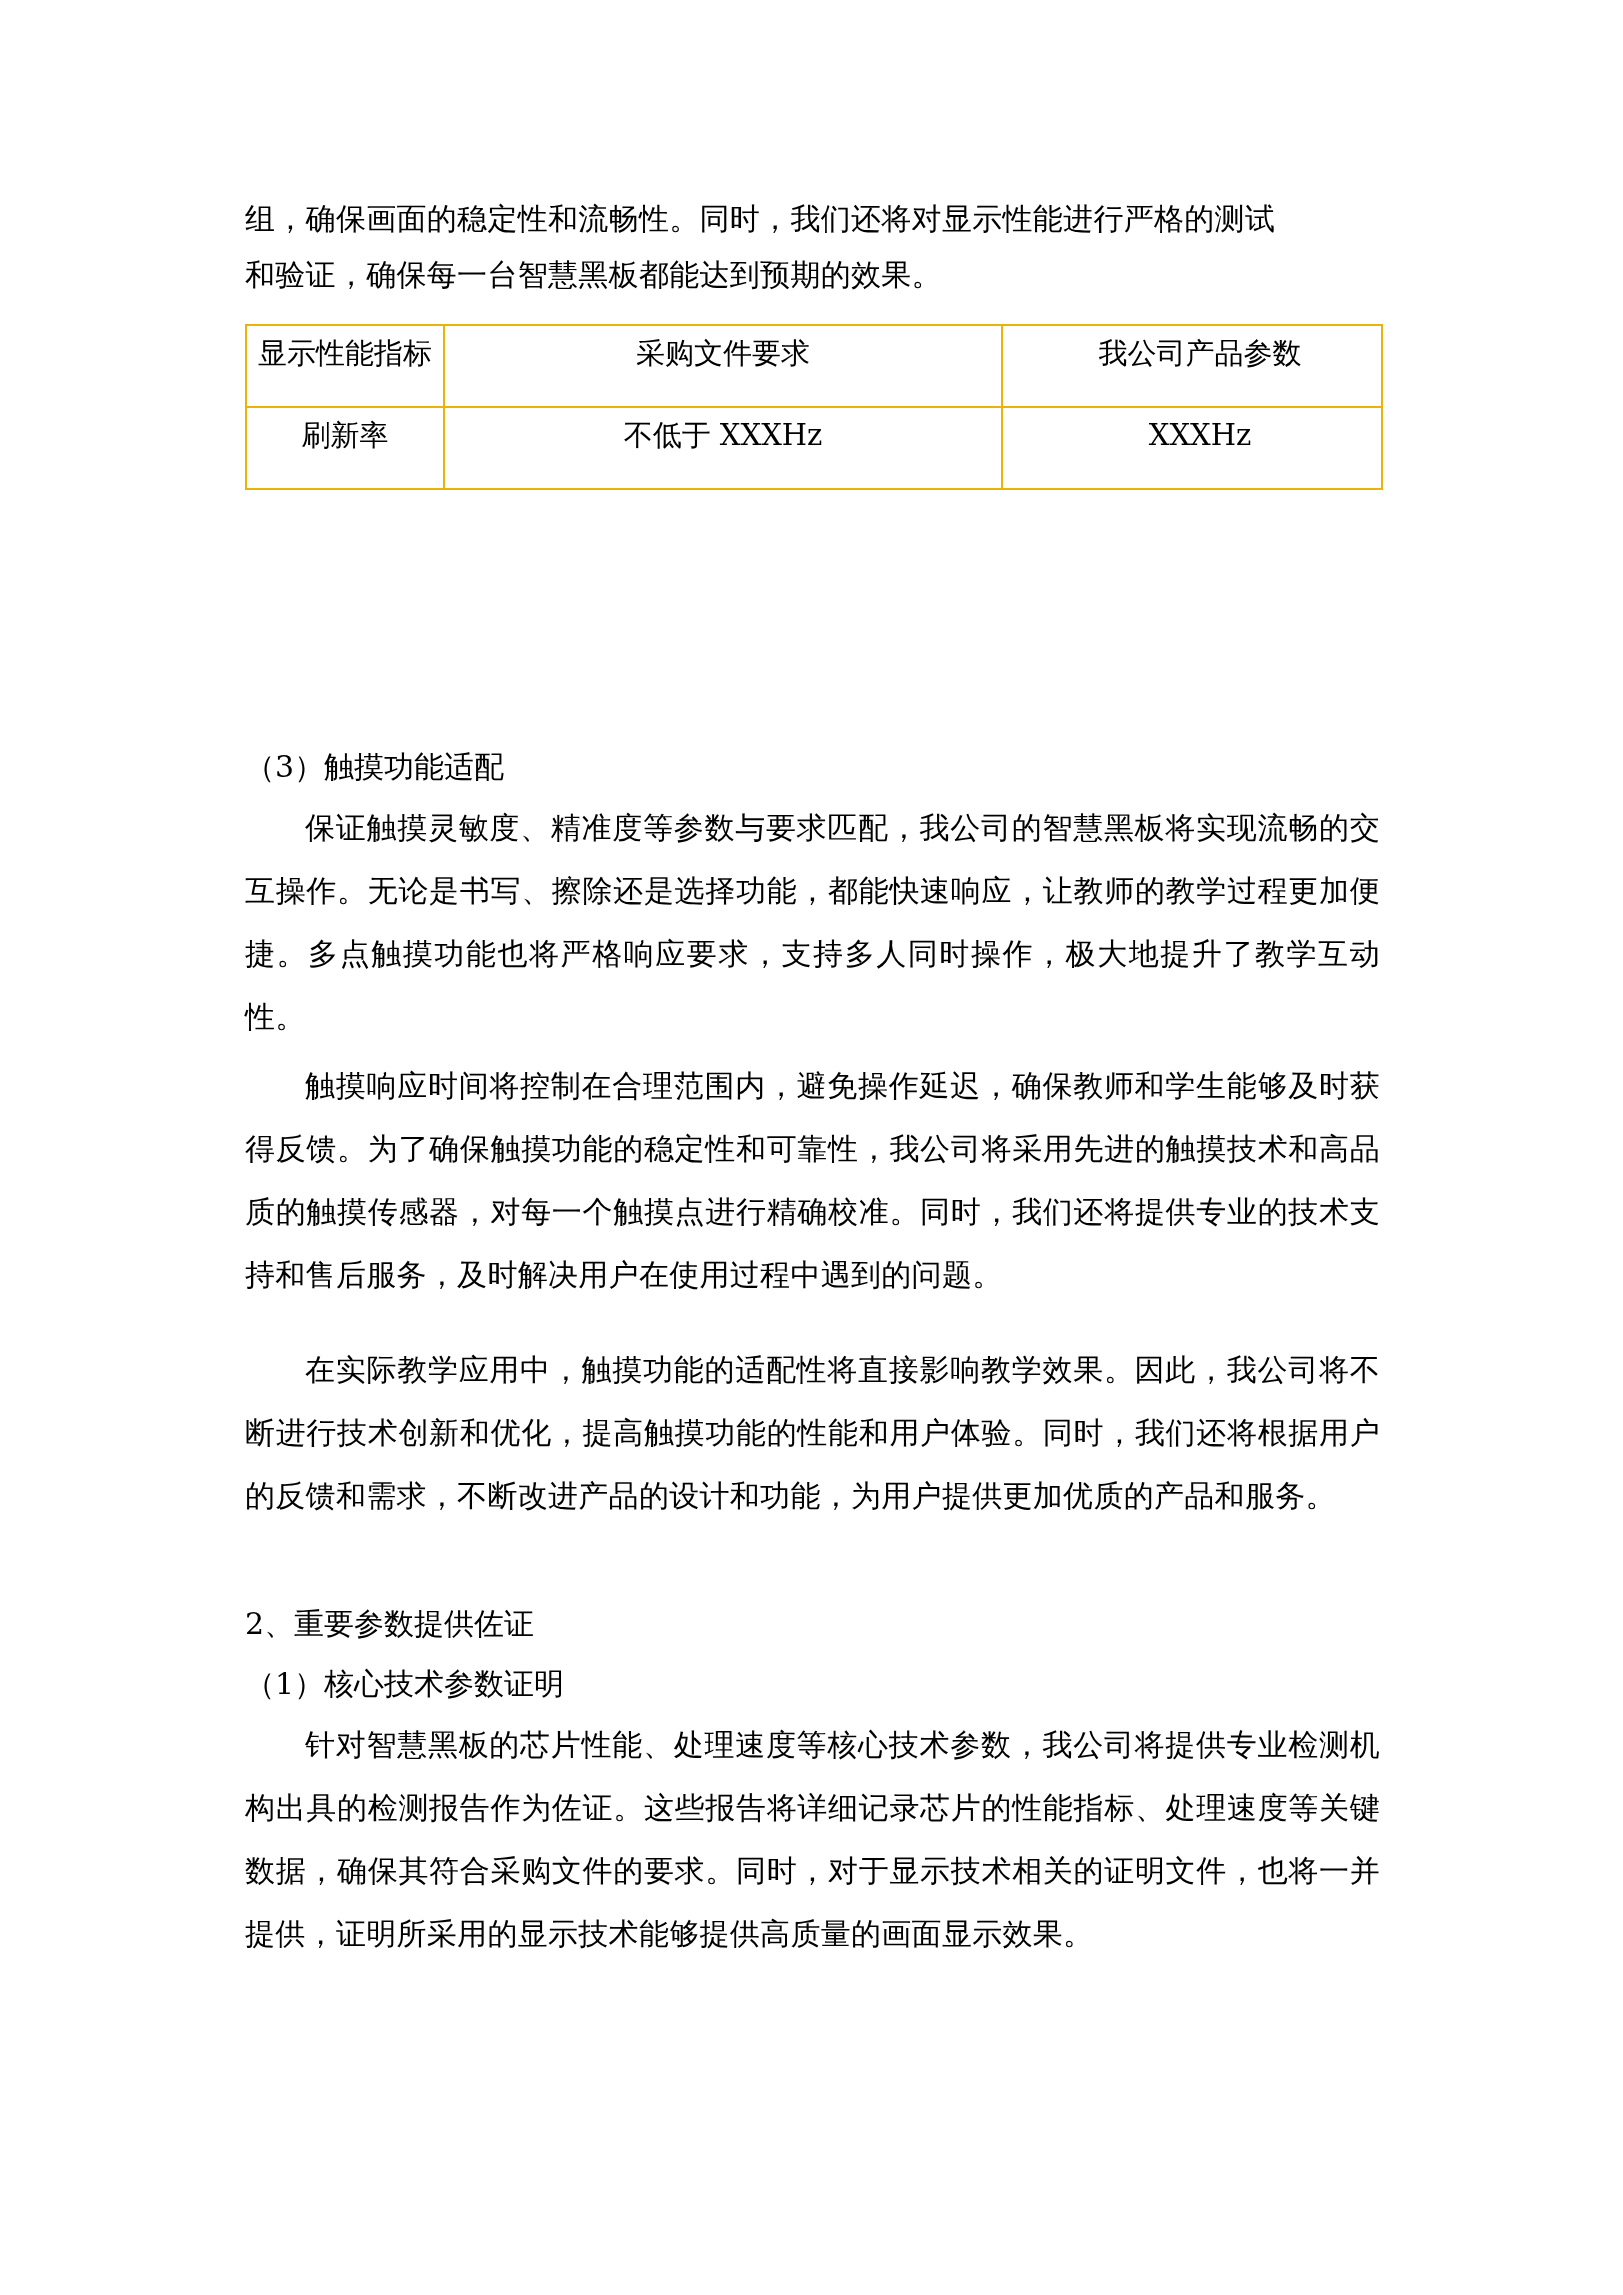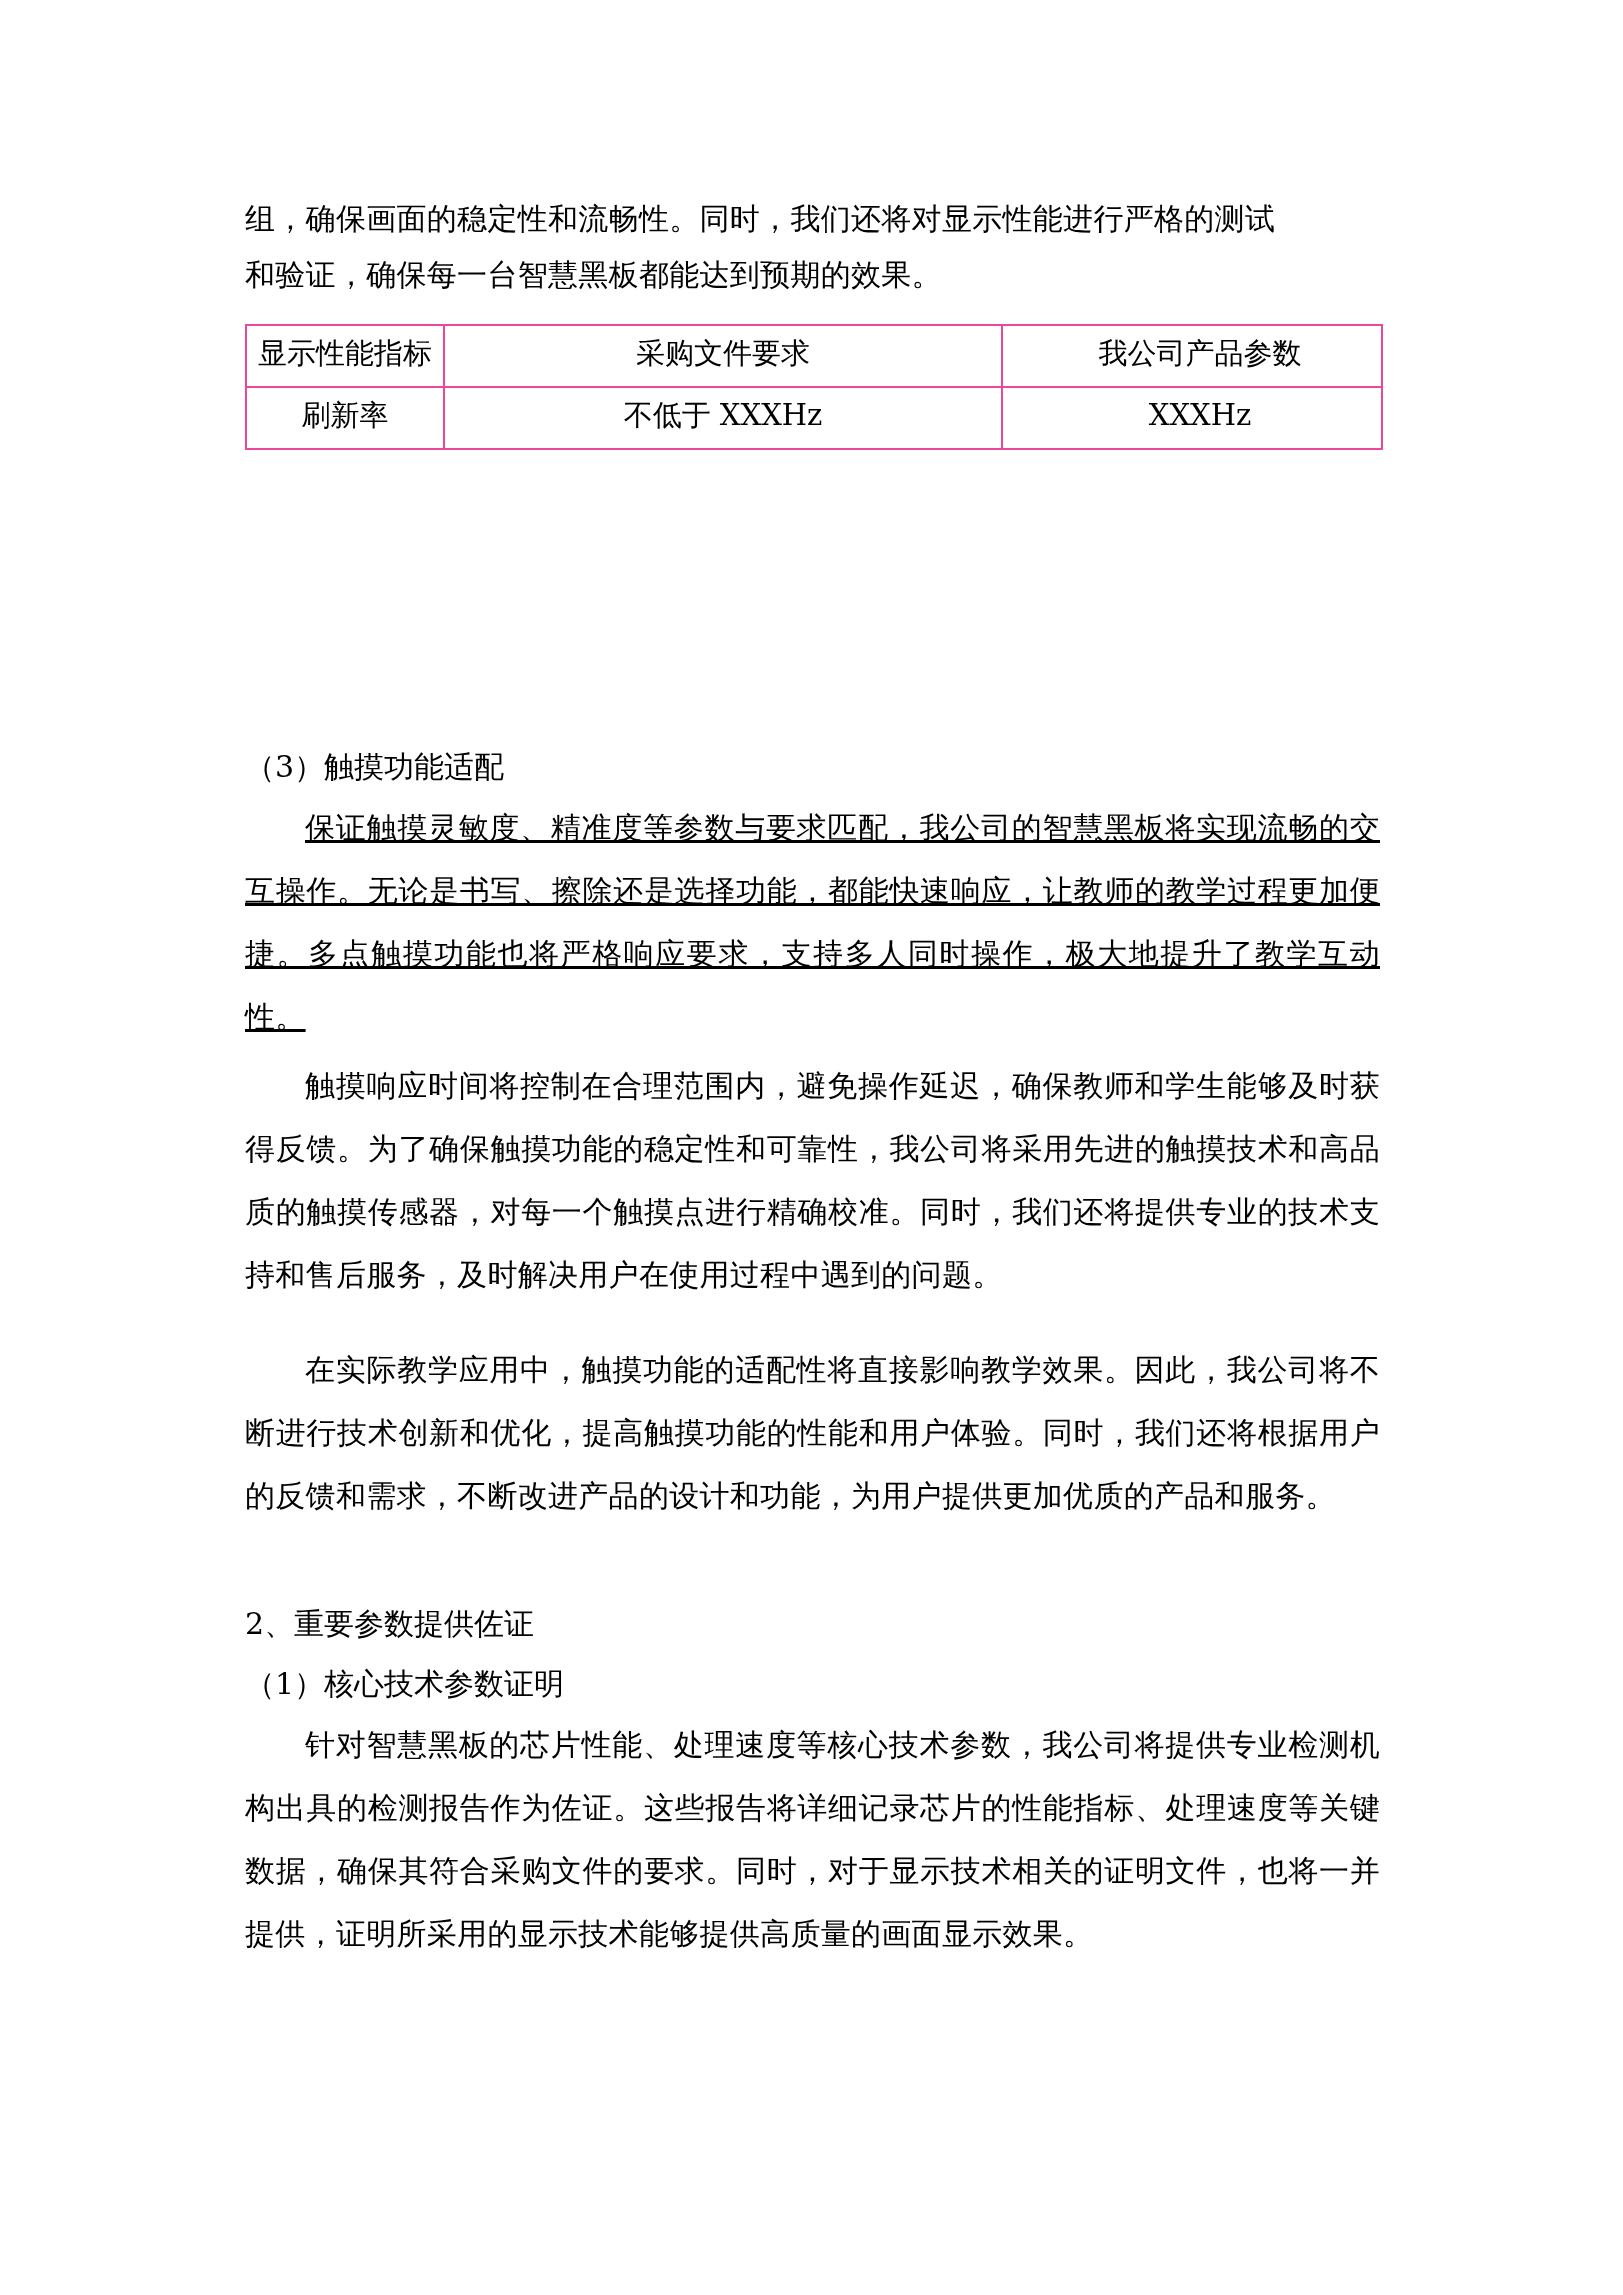--- a/index.html
+++ b/index.html
@@ -49,22 +49,22 @@
     table.spec {
       position: absolute;
       left: 245px;
       top: 324px;
       width: 1135px;
       border-collapse: collapse;
       table-layout: fixed;
       font-size: 29px;
     }
     table.spec td, table.spec th {
-      border: 2px solid #ec4899;
-      height: 62px;
+      border: 2px solid #eab308;
+      height: 82px;
       padding: 0 3.9px;
       vertical-align: top;
       text-align: center;
       font-weight: normal;
       white-space: nowrap;
       overflow: hidden;
       line-height: 37px;
       padding-top: 9.2px;
       box-sizing: border-box;
     }
@@ -75,21 +75,21 @@
 </head>
 <body>
 
 <div class="page">
 
   <div class="line" style="top:200px;">组，确保画面的稳定性和流畅性。同时，我们还将对显示性能进行严格的测试</div>
   <div class="line" style="top:256px;">和验证，确保每一台智慧黑板都能达到预期的效果。</div>
 
   <div class="heading" style="top:748px;">（3）触摸功能适配</div>
 
-  <div class="para" style="top:796px;text-decoration:underline;">保证触摸灵敏度、精准度等参数与要求匹配，我公司的智慧黑板将实现流畅的交互操作。无论是书写、擦除还是选择功能，都能快速响应，让教师的教学过程更加便捷。多点触摸功能也将严格响应要求，支持多人同时操作，极大地提升了教学互动性。</div>
+  <div class="para" style="top:796px;">保证触摸灵敏度、精准度等参数与要求匹配，我公司的智慧黑板将实现流畅的交互操作。无论是书写、擦除还是选择功能，都能快速响应，让教师的教学过程更加便捷。多点触摸功能也将严格响应要求，支持多人同时操作，极大地提升了教学互动性。</div>
   <div class="para" style="top:1054px;">触摸响应时间将控制在合理范围内，避免操作延迟，确保教师和学生能够及时获得反馈。为了确保触摸功能的稳定性和可靠性，我公司将采用先进的触摸技术和高品质的触摸传感器，对每一个触摸点进行精确校准。同时，我们还将提供专业的技术支持和售后服务，及时解决用户在使用过程中遇到的问题。</div>
   <div class="para" style="top:1338px;">在实际教学应用中，触摸功能的适配性将直接影响教学效果。因此，我公司将不断进行技术创新和优化，提高触摸功能的性能和用户体验。同时，我们还将根据用户的反馈和需求，不断改进产品的设计和功能，为用户提供更加优质的产品和服务。</div>
 
   <div class="heading" style="top:1605px;">2、重要参数提供佐证</div>
   <div class="heading" style="top:1665px;">（1）核心技术参数证明</div>
 
   <div class="para" style="top:1713px;">针对智慧黑板的芯片性能、处理速度等核心技术参数，我公司将提供专业检测机构出具的检测报告作为佐证。这些报告将详细记录芯片的性能指标、处理速度等关键数据，确保其符合采购文件的要求。同时，对于显示技术相关的证明文件，也将一并提供，证明所采用的显示技术能够提供高质量的画面显示效果。</div>
 </div>
 
 <table class="spec">

